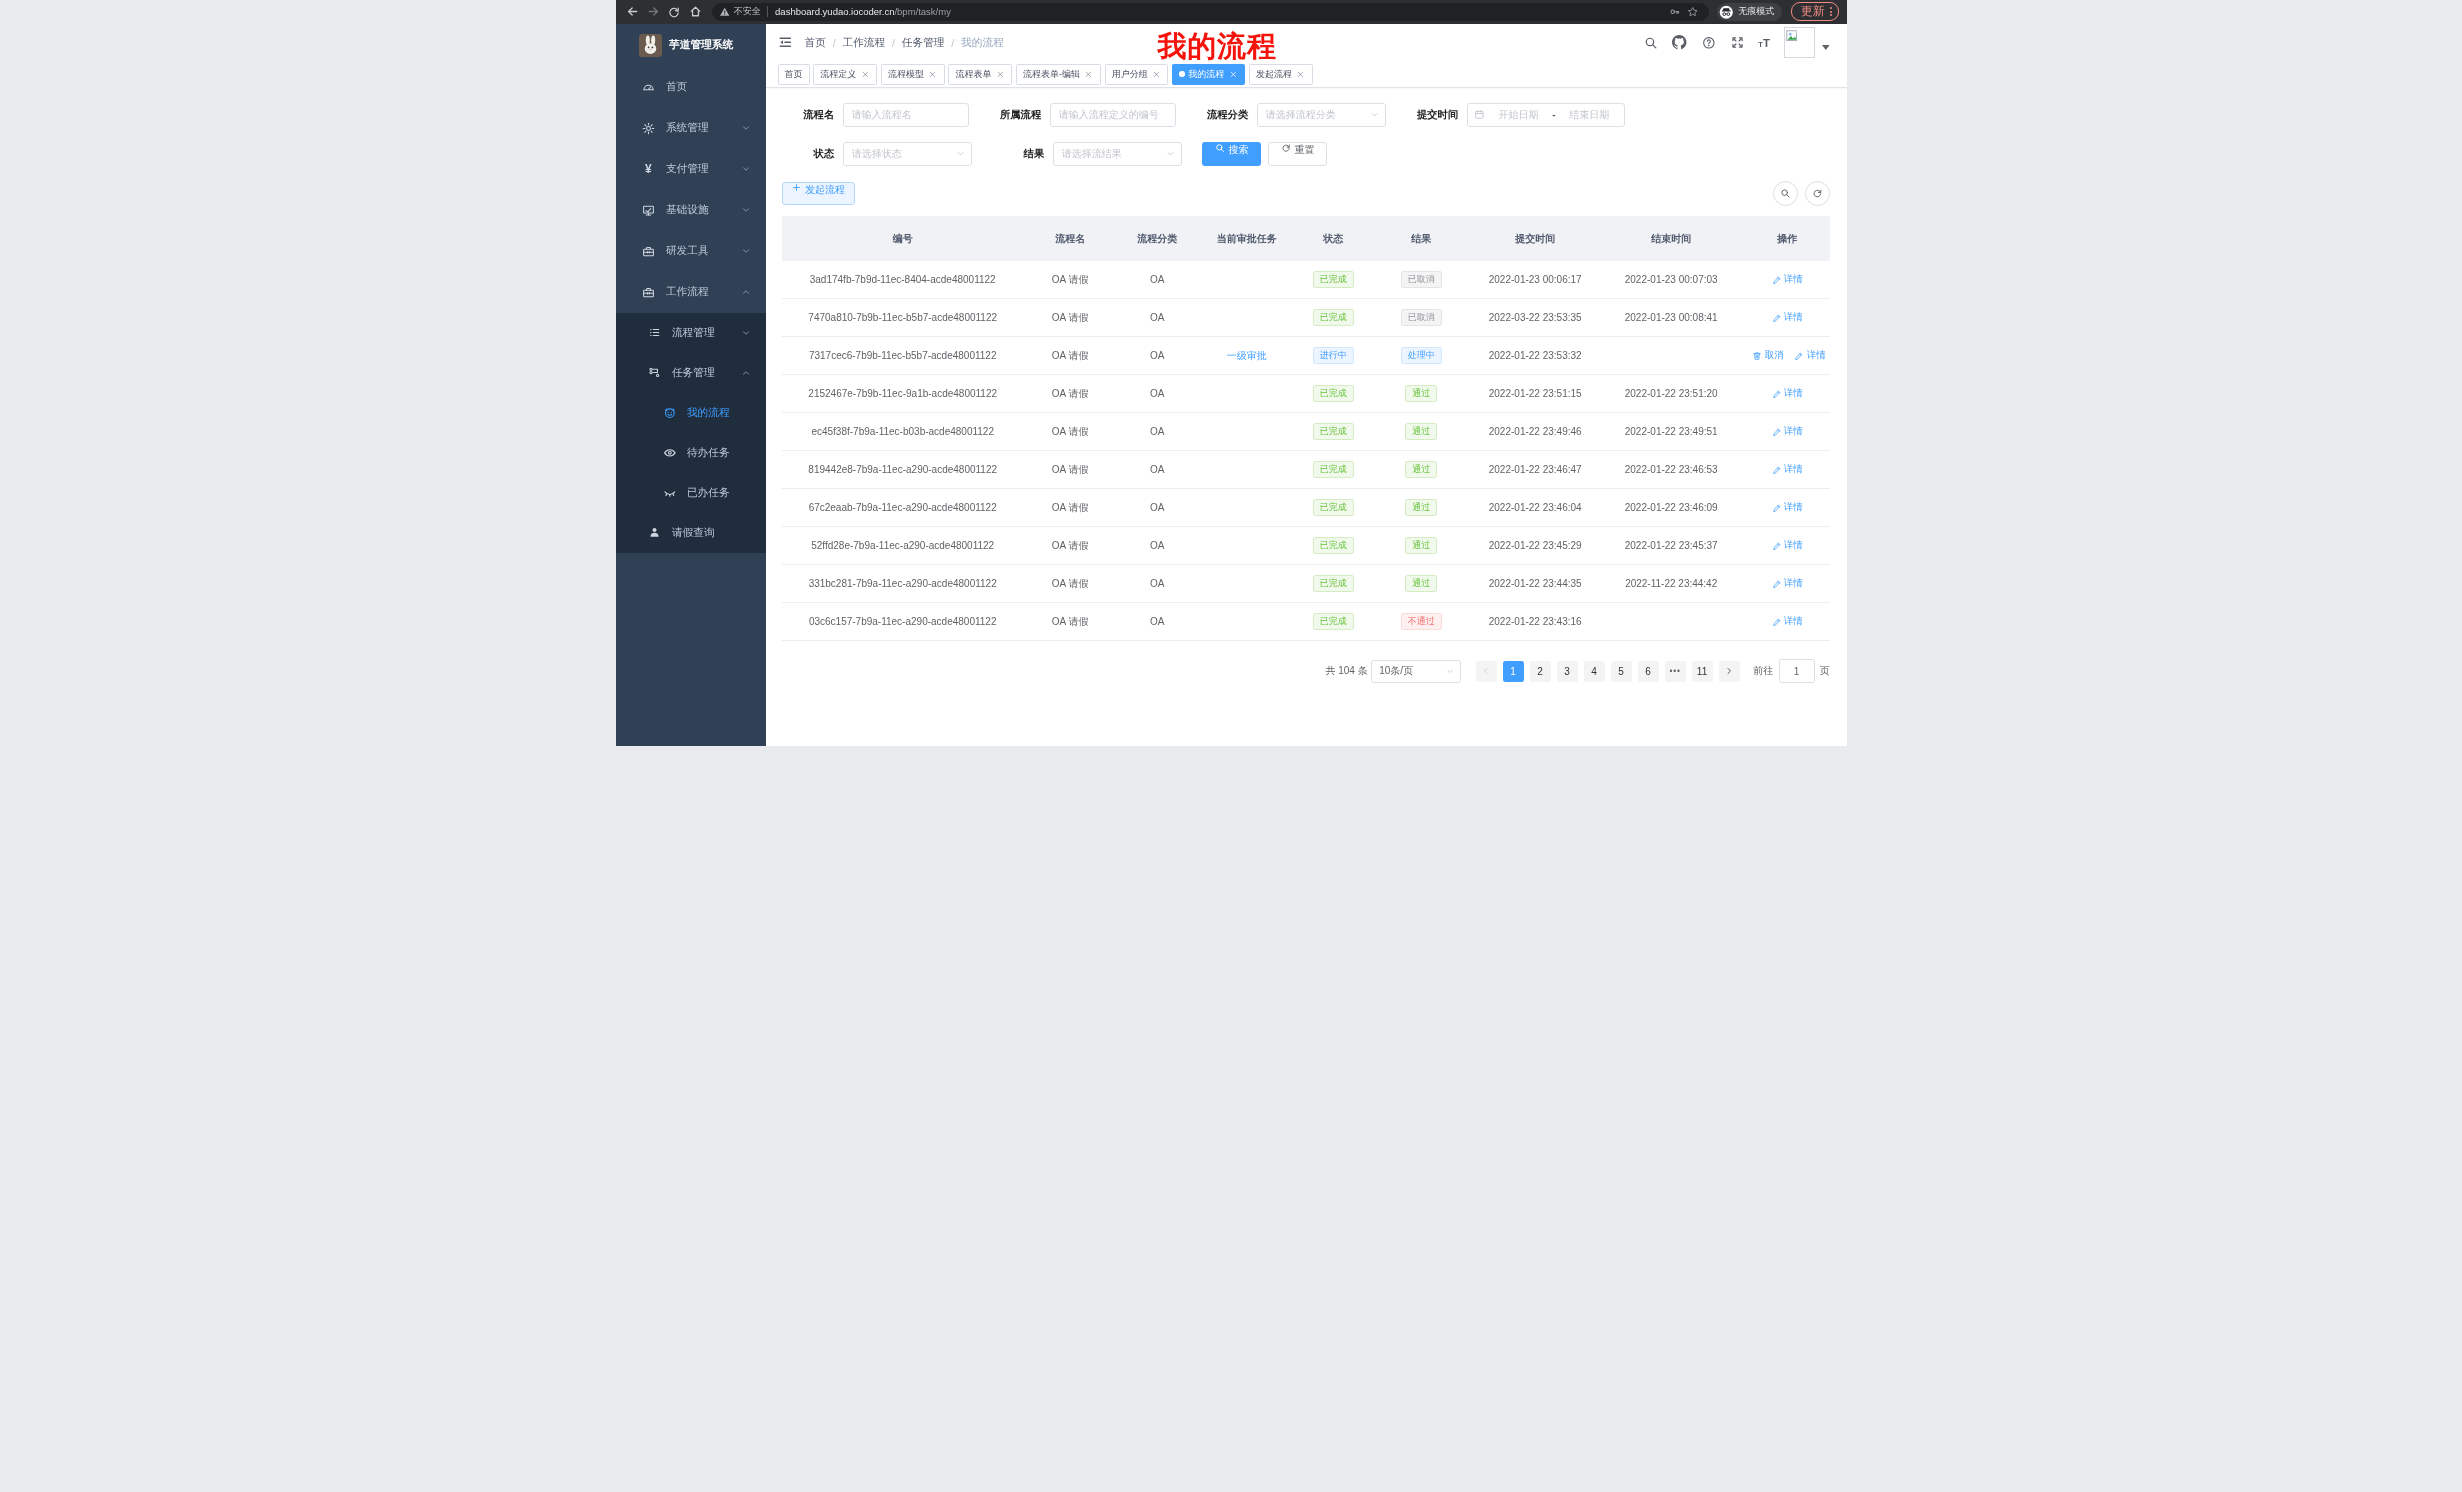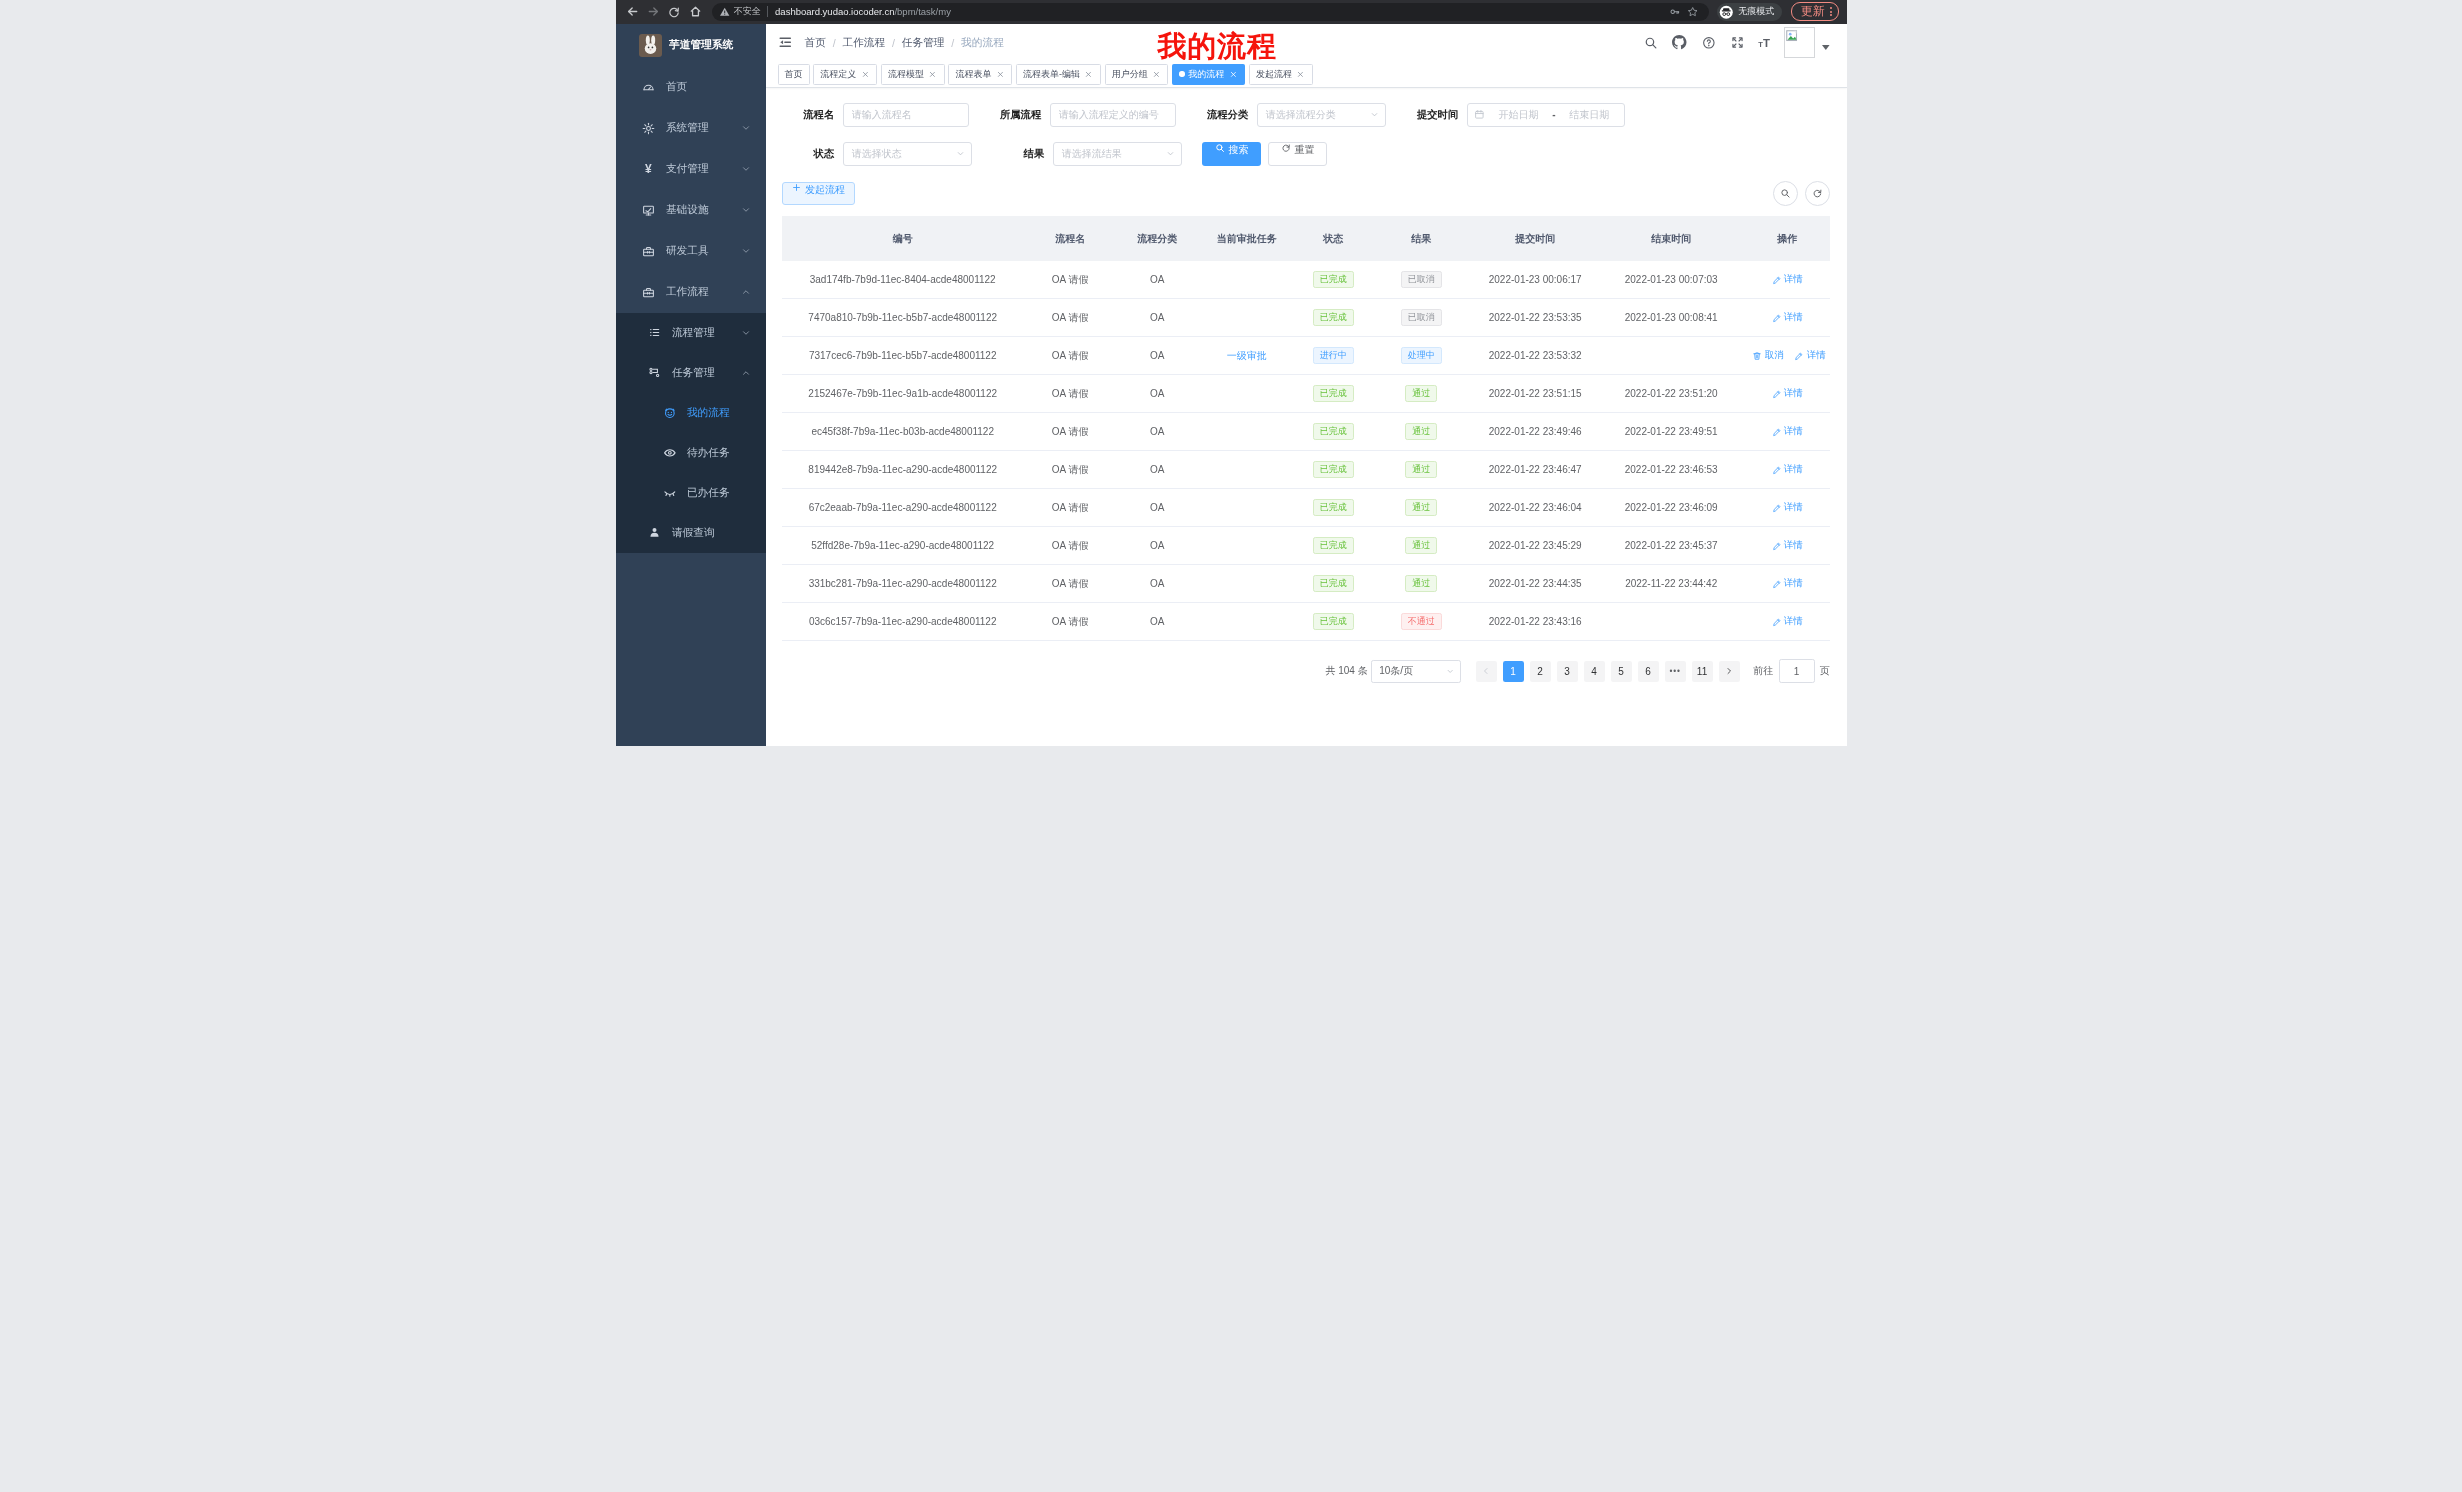--- a/index.html
+++ b/index.html
@@ -673,21 +673,21 @@
                     <span>详情</span>
                   </span></td>
   </tr>
               <tr>
     <td>7470a810-7b9b-11ec-b5b7-acde48001122</td>
     <td>OA 请假</td>
     <td>OA</td>
     <td></td>
     <td><span class="badge success">已完成</span></td>
     <td><span class="badge info">已取消</span></td>
-    <td>2022-01-22 23:53:35</td>
+    <td>2022-03-22 23:53:35</td>
     <td>2022-01-23 00:08:41</td>
     <td><span class="act">
                     <span class="act-ic">
                       <svg width="10" height="10" viewBox="0 0 20 20" fill="none" stroke="currentColor" stroke-width="1.6" stroke-linecap="round" stroke-linejoin="round">
                         <path d="M3.5 16.5l.9-3.6 8.6-8.6 2.7 2.7-8.6 8.6z"></path>
                         <line x1="11.5" y1="5.8" x2="14.2" y2="8.5"></line>
                       </svg>
                     </span>
                     <span>详情</span>
                   </span></td>

